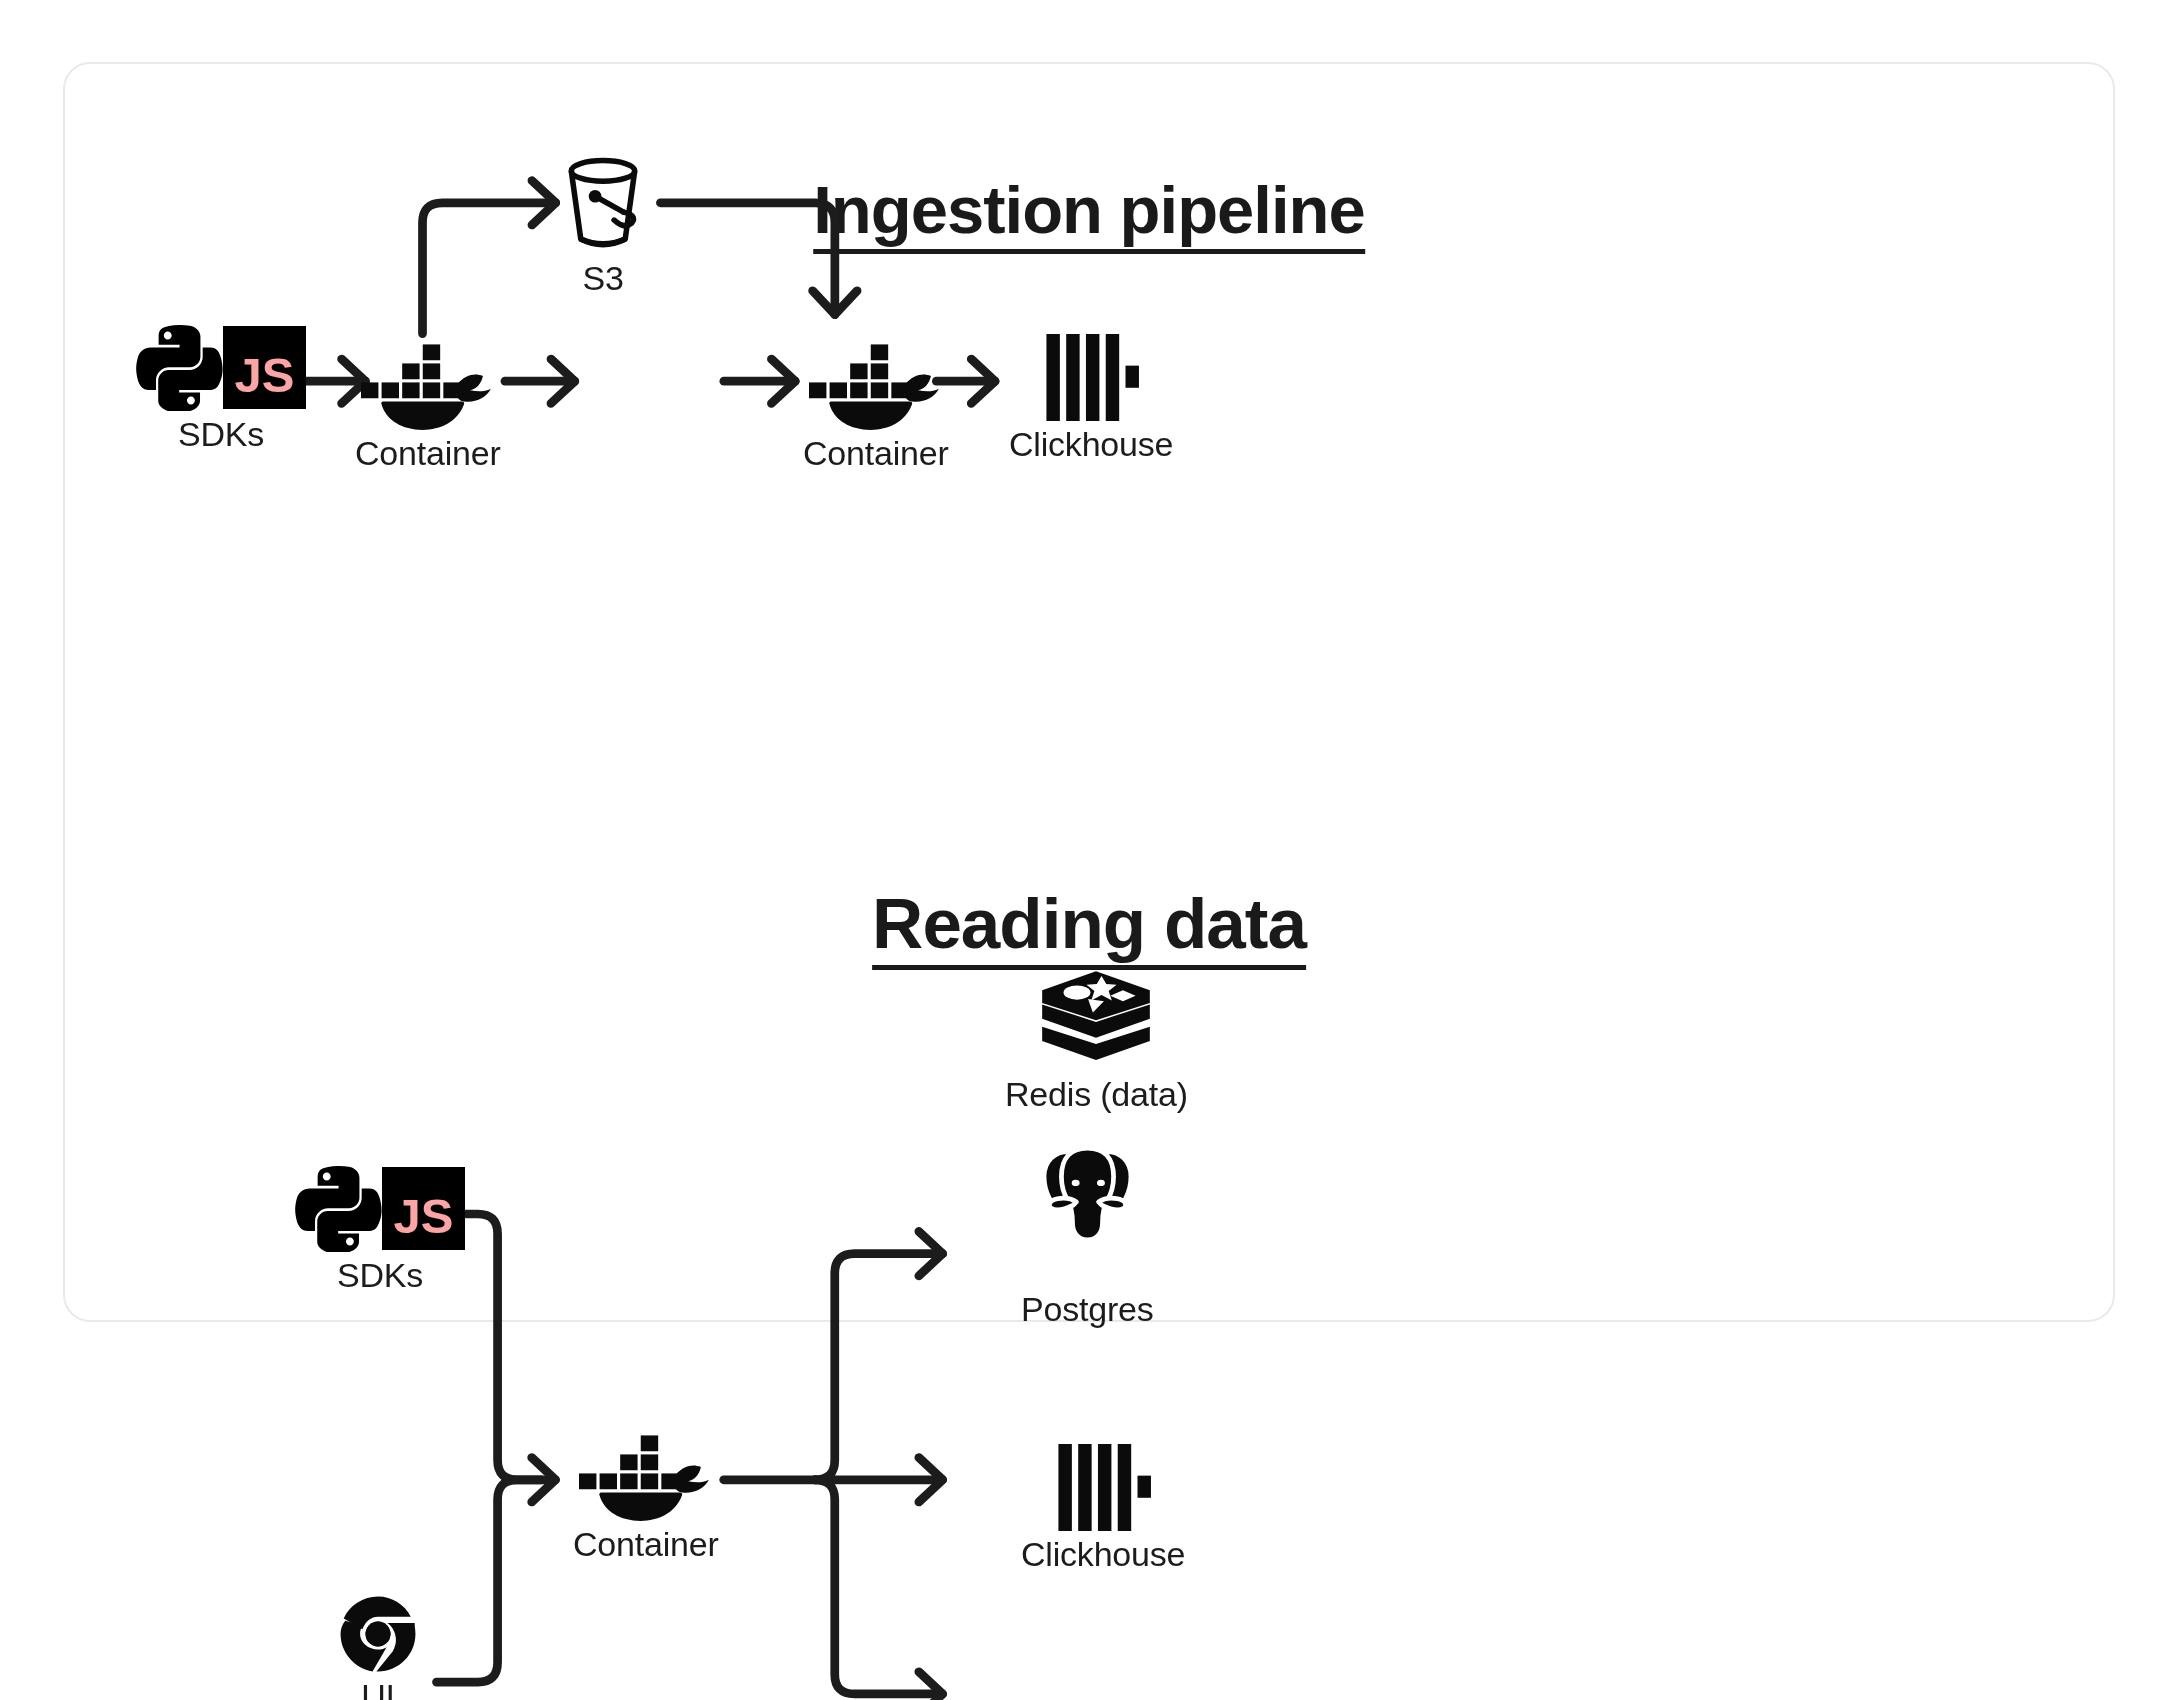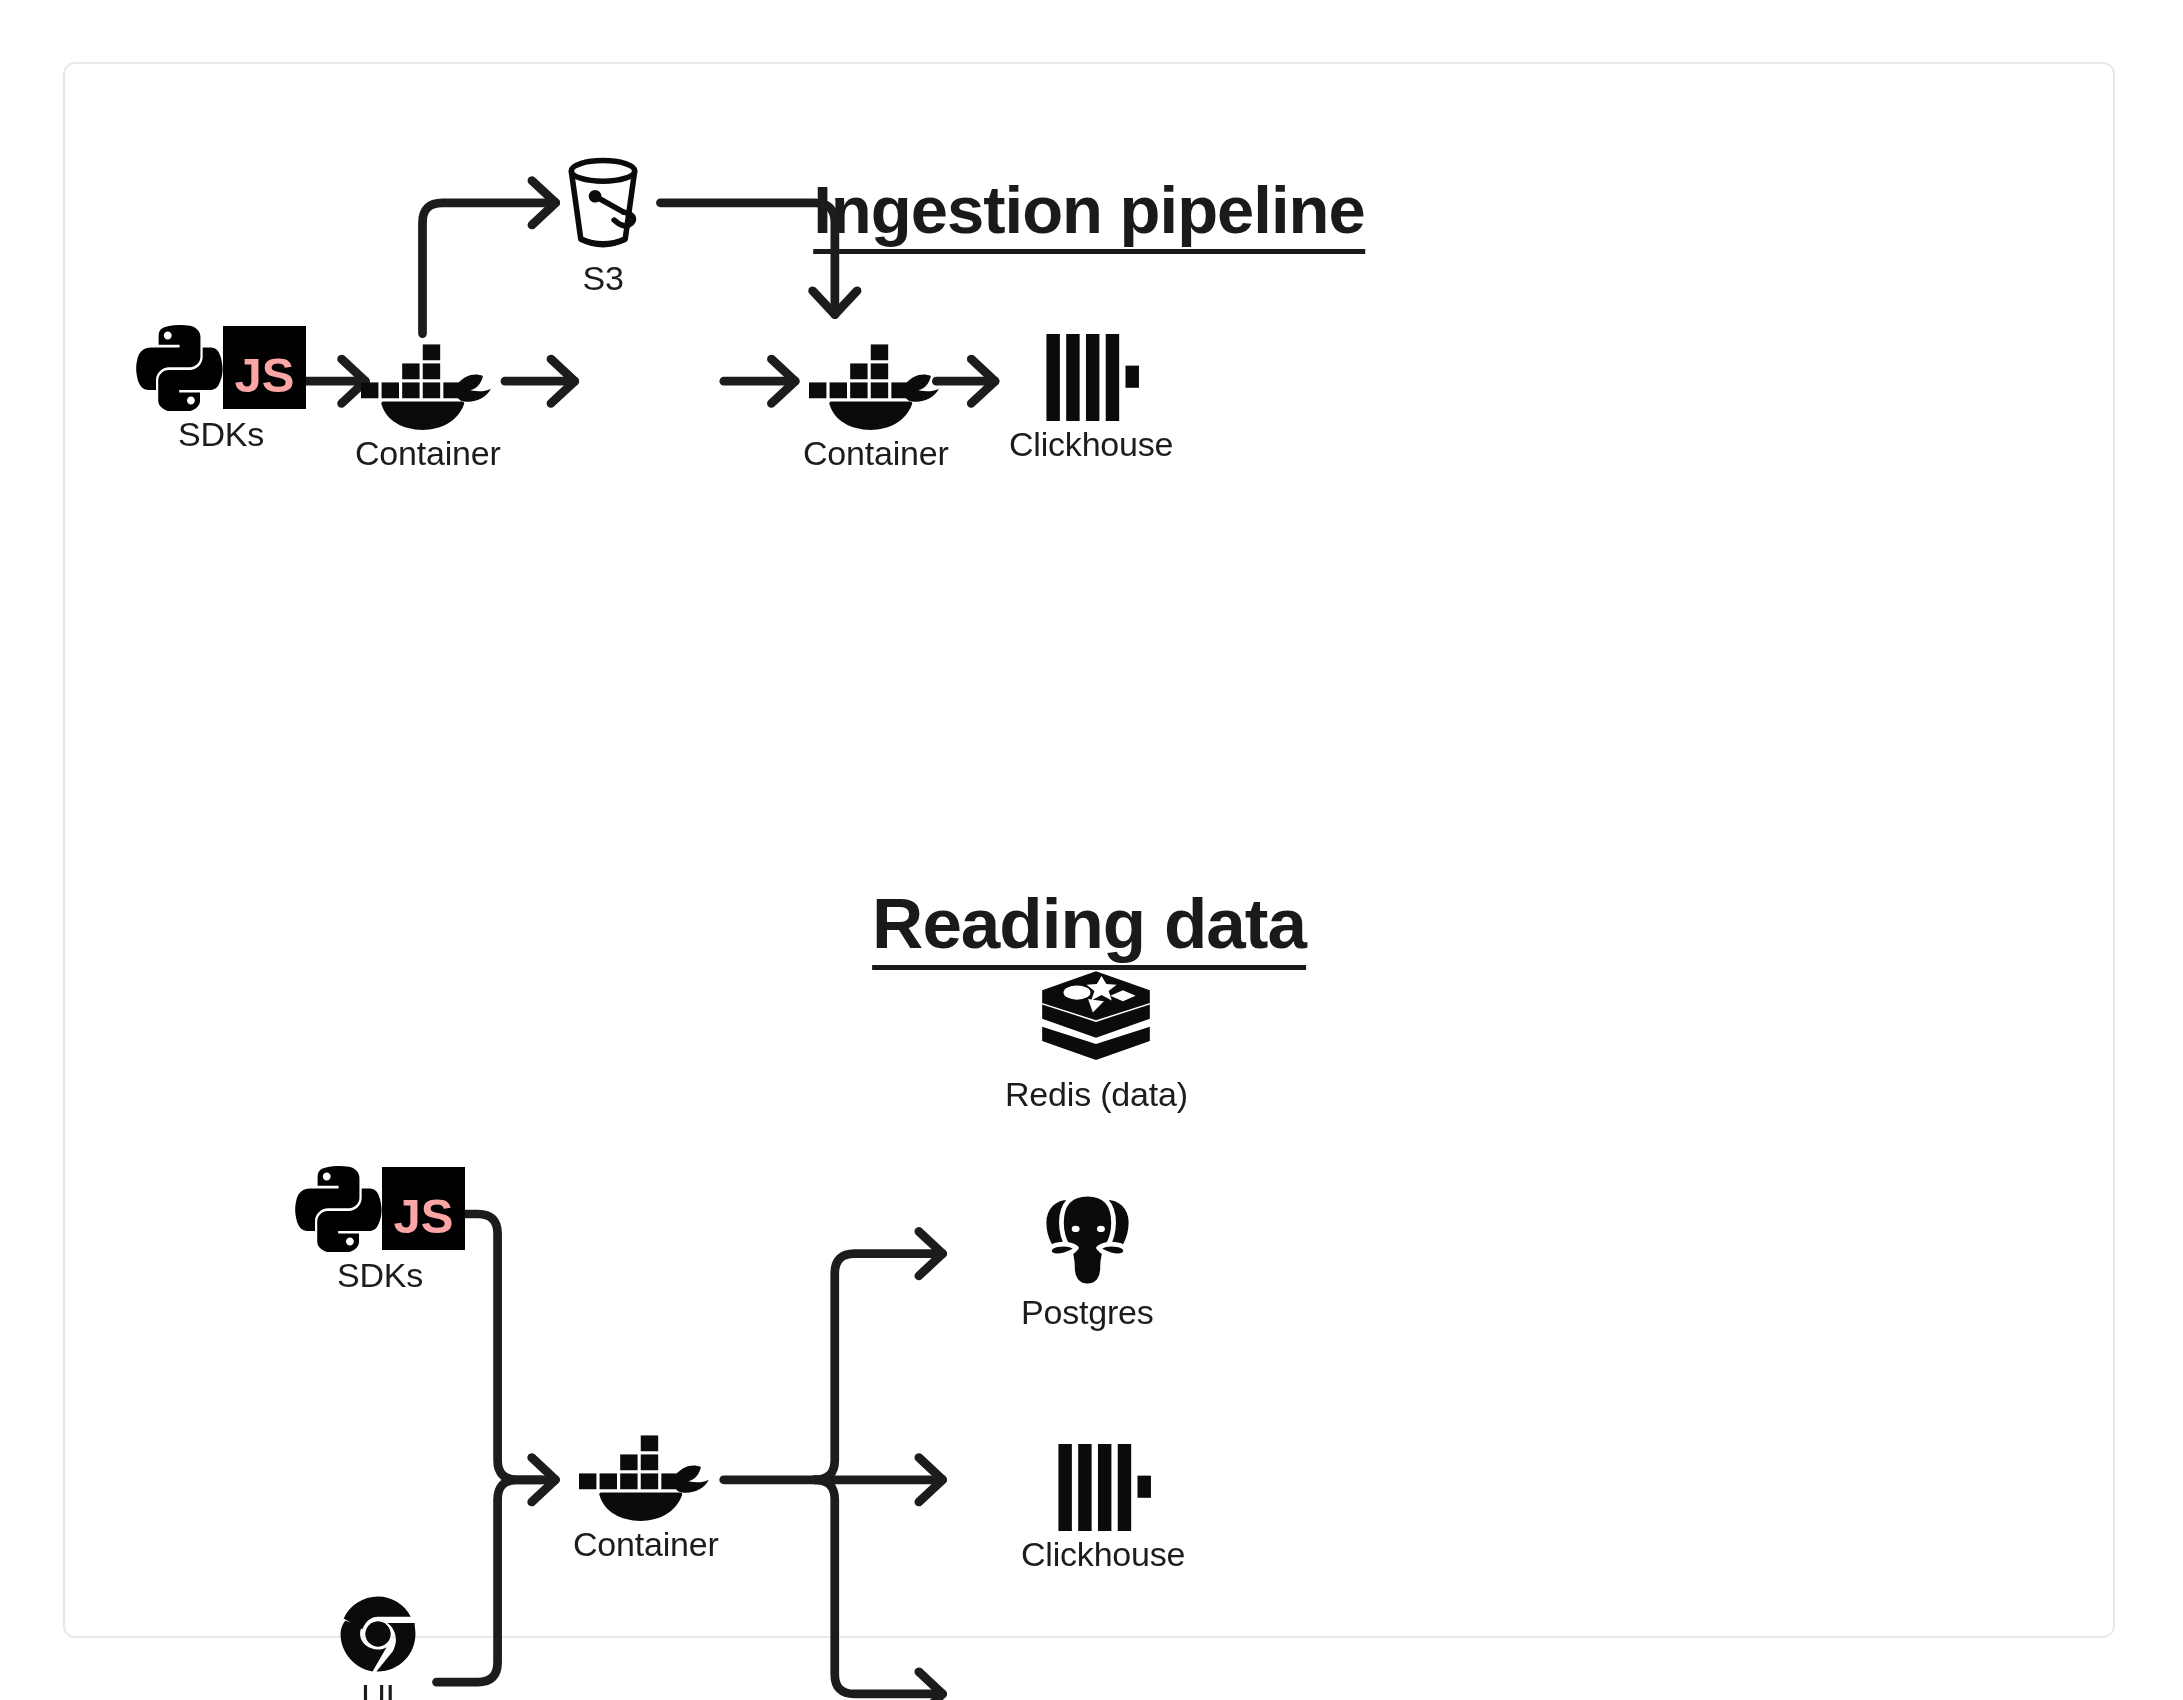--- a/index.html
+++ b/index.html
@@ -18,23 +18,23 @@
     position: relative;
     width: 2183px;
     height: 1701px;
     background: #ffffff;
   }
   #card {
     position: absolute;
     left: 63px;
     top: 62px;
     width: 2052px;
-    height: 1576px;
+    height: 1260px;
     border: 2.4px solid #e9e9e9;
-    border-radius: 12px;
+    border-radius: 27px;
     background: #ffffff;
     box-sizing: border-box;
   }
 
   .section-title {
     position: absolute;
     font-weight: bold;
     color: #1a1a1a;
     letter-spacing: -1px;
     text-align: center;
@@ -331,21 +331,21 @@
             <ellipse cx="48" cy="31" rx="17" ry="9"></ellipse>
             <path d="M79 10 l6 10 13 1 -10 8 4 12 -13 -7 -13 7 4 -12 -10 -8 13 -1 z"></path>
             <path d="M106 28 l16 7 -16 7 -16 -7 z"></path>
             <path d="M62 39 l20 3 -14 14 z"></path>
           </g>
         </svg>
       </span>
       <div class="node-label">Redis (data)</div>
     </div>
 
-    <div class="node" style="left:956px; top:1127px;">
+    <div class="node" style="left:956px; top:1081px;gap:43px;">
       <span class="node-icon">
         <svg width="97" height="98" viewBox="0 0 122 124">
           <g fill="#0b0b0b" stroke="#ffffff" stroke-width="6" stroke-linejoin="round">
             <path d="M37 8 C20 8 6 20 6 40 c0 20 10 38 22 44 6 3 11 -2 11 -8 L37 8 z"></path>
             <path d="M85 8 C102 8 116 20 116 40 c0 20 -10 38 -22 44 -6 3 -11 -2 -11 -8 L85 8 z"></path>
             <path d="M61 4 C40 4 28 16 28 40 c0 14 3 22 8 30 4 7 6 16 6 28 0 12 6 22 19 22 13 0 19 -10 19 -22 0 -12 2 -21 6 -28 5 -8 8 -16 8 -30 0 -24 -12 -36 -33 -36 z"></path>
             <path d="M43 76 c-12 6 -22 8 -28 4 -5 -4 -2 -10 8 -12 10 -2 18 0 24 4 z"></path>
             <path d="M79 76 c12 6 22 8 28 4 5 -4 2 -10 -8 -12 -10 -2 -18 0 -24 4 z"></path>
           </g>
           <g fill="#ffffff">

